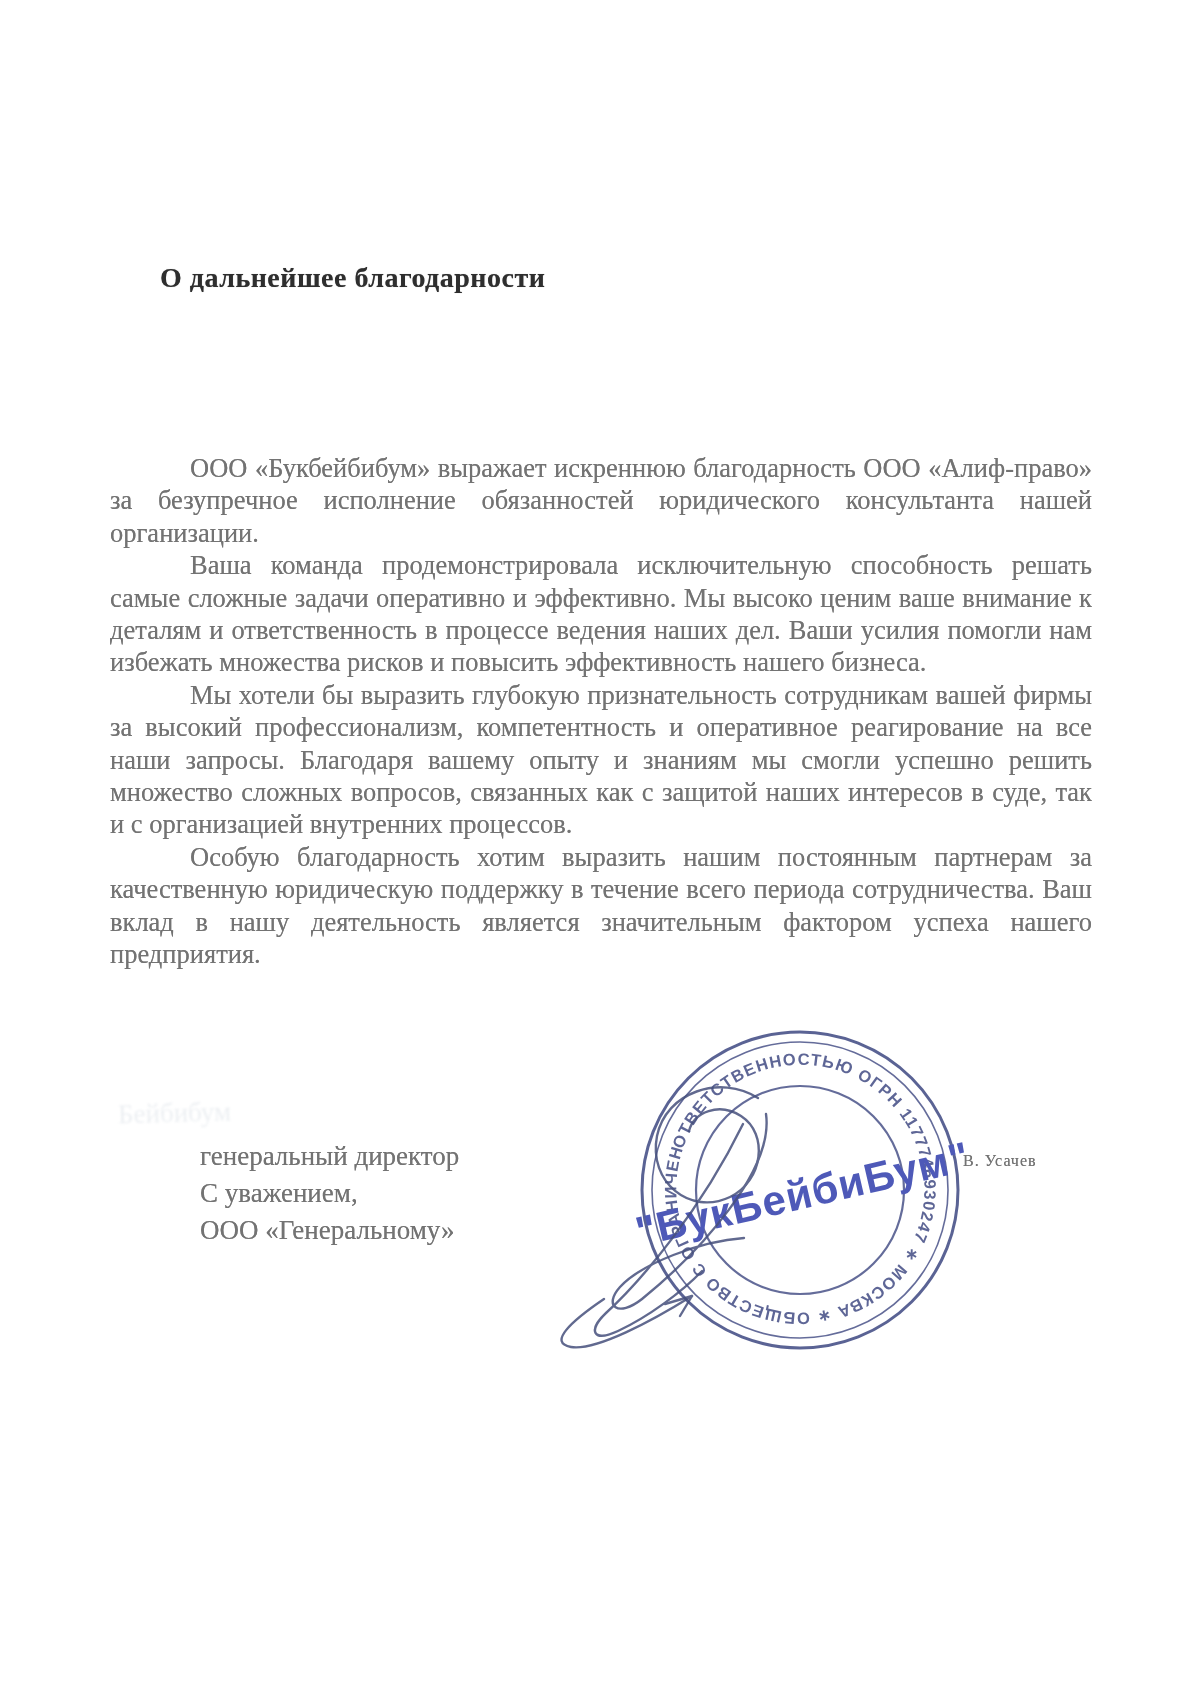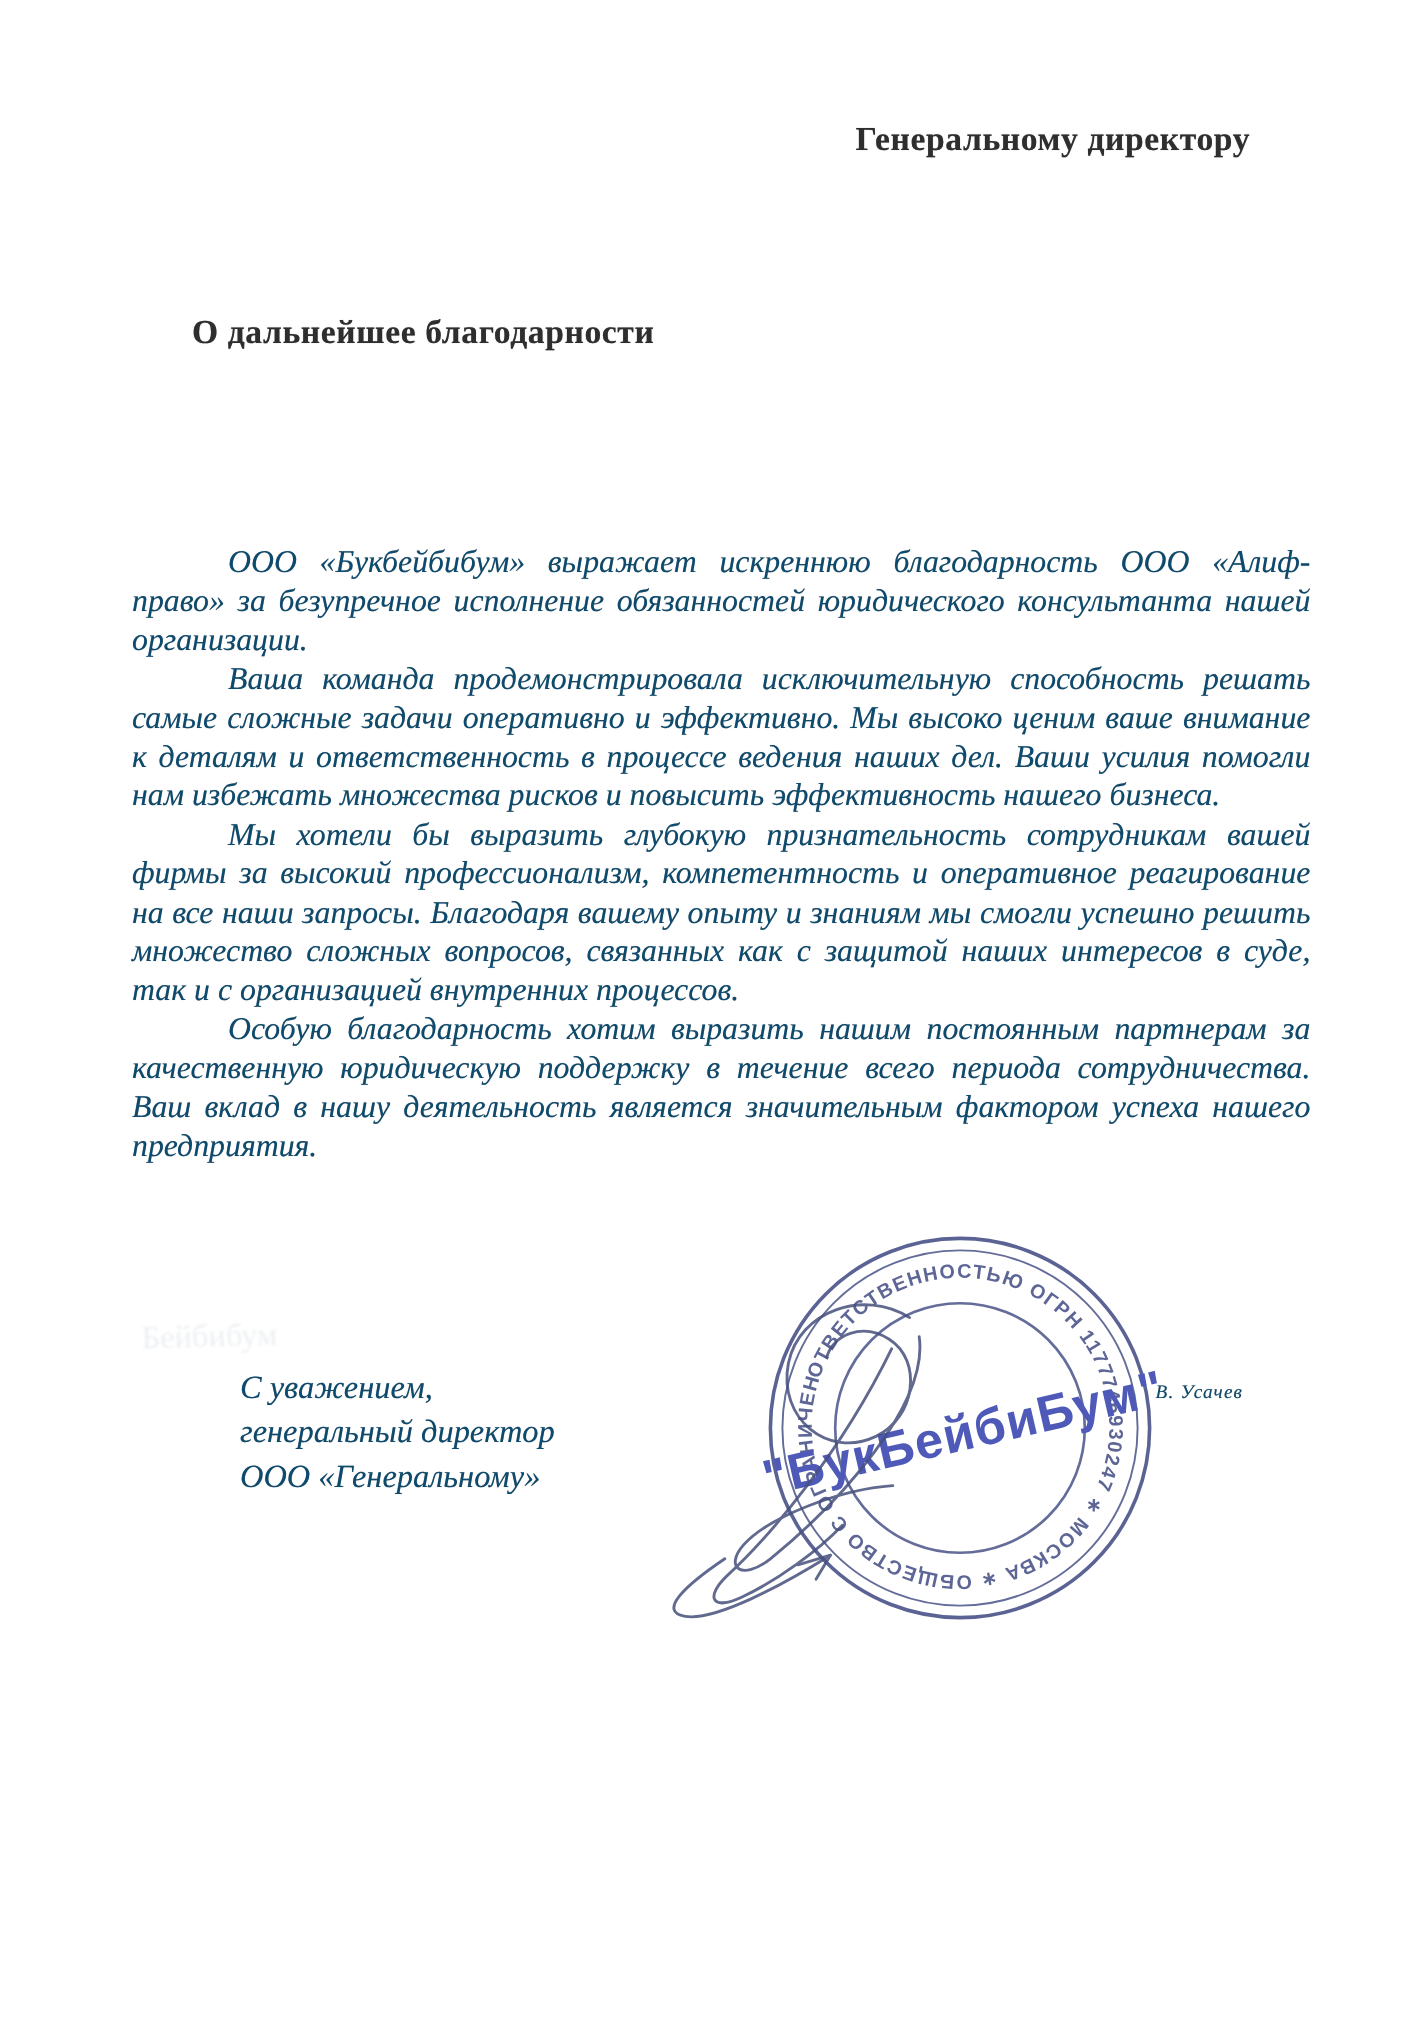--- a/index.html
+++ b/index.html
@@ -6,21 +6,21 @@
   .page{
     position:relative;
     width:1190px;height:1684px;
     margin:0 auto;
     background:#ffffff;
     overflow:hidden;
     font-family:"Liberation Serif","DejaVu Serif",serif;
     color:#3e3e3e;
   }
   
-  .ink{ color:#0c4a6e; text-shadow:0 0 .6px rgba(60,60,60,.55);font-style:italic; }
+  .ink{ color:#737373; text-shadow:0 0 .6px rgba(60,60,60,.55); }
   .ink-bold{ color:#2e2e2e; font-weight:bold; text-shadow:0 0 .7px rgba(40,40,40,.5); }
 
   .recipient{
     position:absolute; left:713px; top:96px;
     font-size:28px; line-height:42px; letter-spacing:.5px;
   }
   .subject{
     position:absolute; left:160px; top:262px;
     font-size:28px; letter-spacing:.5px;
   }
@@ -61,37 +61,36 @@
     font-size:42px; font-weight:bold; fill:#3f4cb3;
     letter-spacing:1px;
   }
 </style>
 </head>
 <body>
 
 <div class="page">
 
   <div class="recipient ink-bold">
-    <div>Генеральному директору</div>
   </div>
 
   <div class="subject ink-bold">О дальнейшее благодарности</div>
 
   <div class="body-text ink">
     <p>ООО «Букбейбибум» выражает искреннюю благодарность ООО «Алиф-право» за безупречное исполнение обязанностей юридического консультанта нашей организации.</p>
     <p>Ваша команда продемонстрировала исключительную способность решать самые сложные задачи оперативно и эффективно. Мы высоко ценим ваше внимание к деталям и ответственность в процессе ведения наших дел. Ваши усилия помогли нам избежать множества рисков и повысить эффективность нашего бизнеса.</p>
     <p>Мы хотели бы выразить глубокую признательность сотрудникам вашей фирмы за высокий профессионализм, компетентность и оперативное реагирование на все наши запросы. Благодаря вашему опыту и знаниям мы смогли успешно решить множество сложных вопросов, связанных как с защитой наших интересов в суде, так и с организацией внутренних процессов.</p>
     <p>Особую благодарность хотим выразить нашим постоянным партнерам за качественную юридическую поддержку в течение всего периода сотрудничества. Ваш вклад в нашу деятельность является значительным фактором успеха нашего предприятия.</p>
   </div>
 
   <div class="ghost">Бейбибум</div>
 
   <div class="closing ink">
+    <div>генеральный директор</div>
     <div>С уважением,</div>
-    <div>генеральный директор</div>
     <div>ООО «Генеральному»</div>
   </div>
 
   <svg class="stamp-svg" viewBox="-170 -170 340 340" aria-hidden="true">
     <g>
       <circle cx="0" cy="0" r="158" fill="none" stroke="#39437e" stroke-width="3" opacity=".9"></circle>
       <circle cx="0" cy="0" r="148" fill="none" stroke="#39437e" stroke-width="1.6" opacity=".85"></circle>
       <circle cx="0" cy="0" r="104" fill="none" stroke="#39437e" stroke-width="2.2" opacity=".85"></circle>
     </g>
     <defs>

